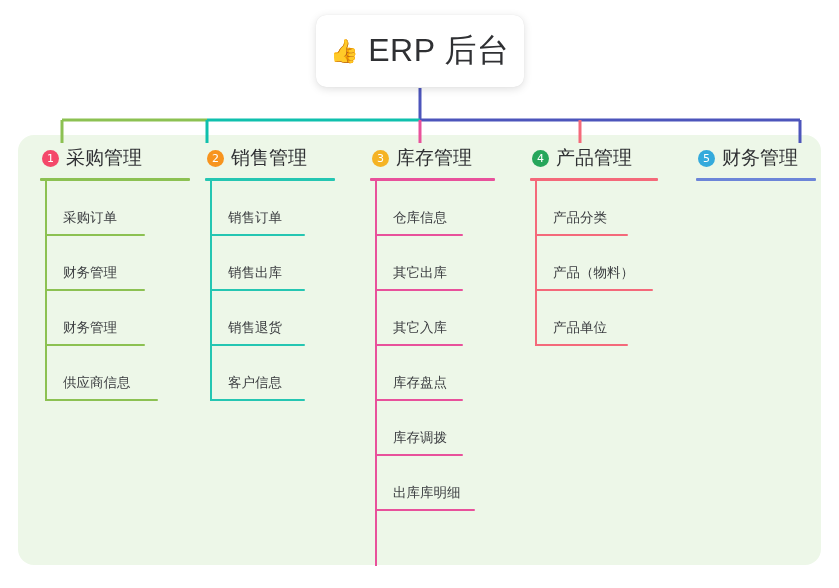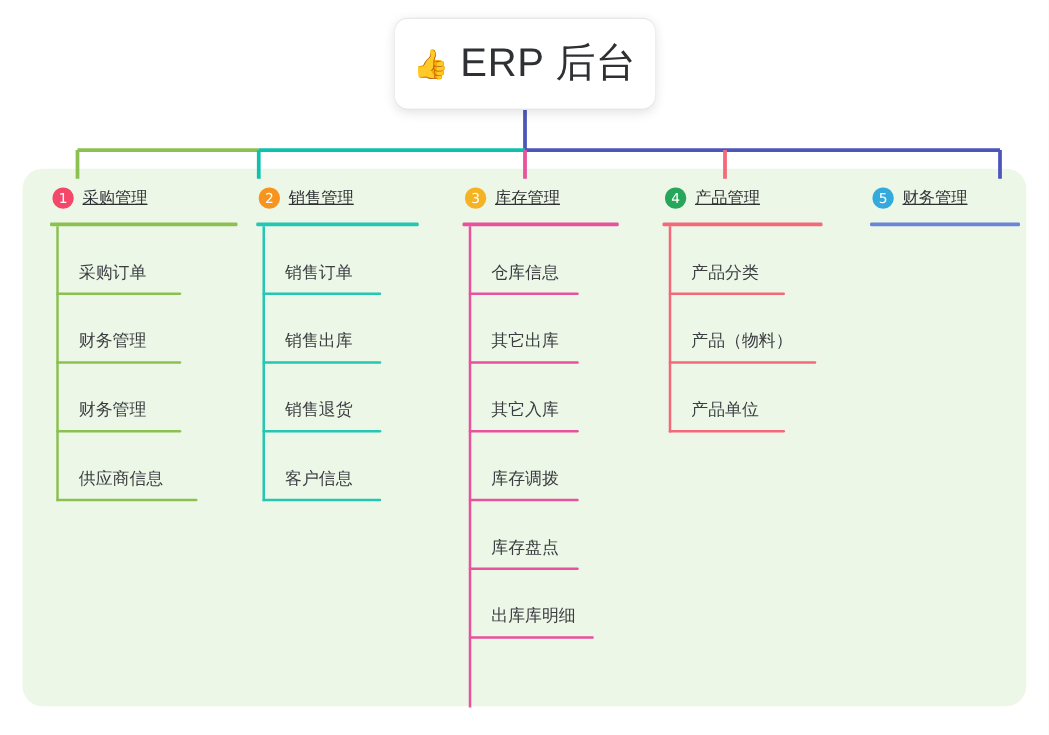--- a/index.html
+++ b/index.html
@@ -97,24 +97,23 @@
     height: 17px;
     border-radius: 50%;
     color: #ffffff;
     font-size: 11px;
     line-height: 17px;
     text-align: center;
     flex: 0 0 auto;
     font-family: "DejaVu Sans", sans-serif;
   }
   .branch-label {
-    font-size: 13px;
+    font-size: 19px;
     color: #2f3033;
     white-space: nowrap;
-    text-decoration: underline;
   }
   .branch-rule {
     height: 3px;
     border-radius: 1px;
     margin-top: 7px;
   }
   .leaves {
     position: relative;
     padding-top: 0;
   }
@@ -235,25 +234,25 @@
         </div>
         <div class="leaf">
           <span class="leaf-text">其它出库</span>
           <div class="leaf-rule" style="background: rgb(232, 81, 155); width: 88px;"></div>
         </div>
         <div class="leaf">
           <span class="leaf-text">其它入库</span>
           <div class="leaf-rule" style="background: rgb(232, 81, 155); width: 88px;"></div>
         </div>
         <div class="leaf">
+          <span class="leaf-text">库存盘点</span>
+          <div class="leaf-rule" style="background: rgb(232, 81, 155); width: 88px;"></div>
+        </div>
+        <div class="leaf">
           <span class="leaf-text">库存调拨</span>
-          <div class="leaf-rule" style="background: rgb(232, 81, 155); width: 88px;"></div>
-        </div>
-        <div class="leaf">
-          <span class="leaf-text">库存盘点</span>
           <div class="leaf-rule" style="background: rgb(232, 81, 155); width: 88px;"></div>
         </div>
         <div class="leaf">
           <span class="leaf-text">出库库明细</span>
           <div class="leaf-rule" style="background: rgb(232, 81, 155); width: 100px;"></div>
         </div>
       </div>
     </div>
     <div class="branch" style="left: 512px; width: 128px;">
       <div class="branch-head">

